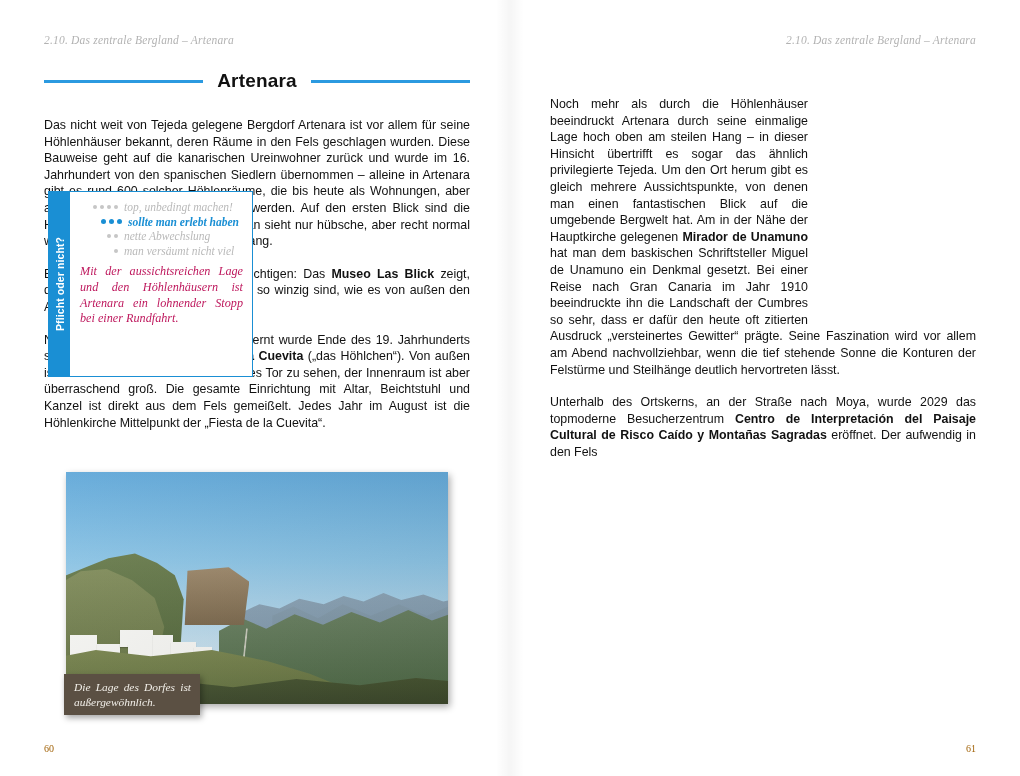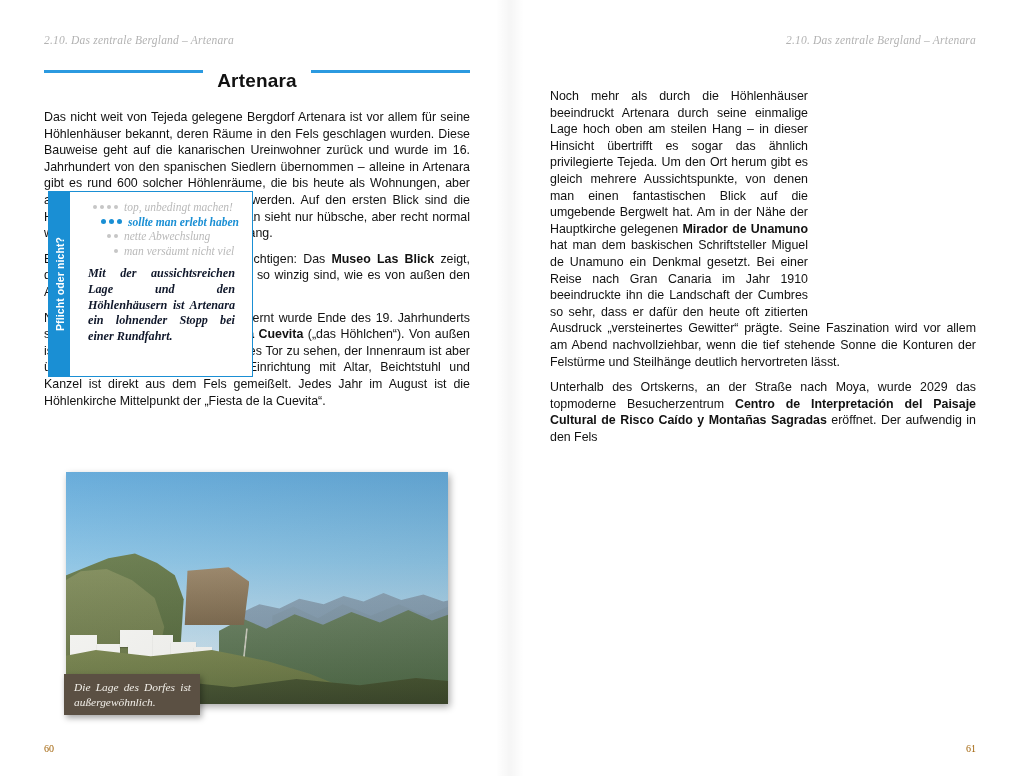--- a/index.html
+++ b/index.html
@@ -40,39 +40,39 @@
     position: absolute; bottom: 22px;
     font-size: 10px; color: #a16207;
     font-family: "Liberation Serif", serif;
   }
   .folio.l { left: 44px; }
   .folio.r { right: 44px; }
 
   
   .head-rule {
     position: absolute; left: 44px; right: 40px; top: 70px;
-    display: flex; gap: 10px;
+    display: flex; align-items: center; gap: 10px;
   }
   .head-rule .rule { flex: 1 1 auto; height: 3px; background: #2b9ae0; }
   .head-rule .title {
     font-size: 19px; font-weight: bold; color: #111;
     letter-spacing: .2px; padding: 0 4px;
     font-family: "Liberation Sans", sans-serif;
   }
 
   
   .col {
     position: absolute; left: 44px; right: 40px;
     font-size: 12.4px; line-height: 16.6px;
     text-align: justify; color: #111;
     font-family: "Liberation Sans", sans-serif;
     hyphens: manual;
   }
   .page.right .col { left: 40px; right: 44px; }
-  .col p { margin: 8px 0 9px 0; }
+  .col p { margin: 16px 0 9px 0; }
   .col p:last-child { margin-bottom: 0; }
   b, strong { font-weight: bold; }
 
   
   .infobox {
     position: absolute; left: 48px; top: 191px;
     width: 205px; height: 186px;
     border: 1.5px solid #1a8fd4;
     background: #fff;
     display: flex;
@@ -105,23 +105,23 @@
     padding-right: 6px;
   }
   .rating-row .dots i {
     display: block; width: 4px; height: 4px; border-radius: 50%;
     background: #c6c6c6;
   }
   .rating-row.active .dots i { background: #1a8fd4; width: 5px; height: 5px; }
   .rating-row .lbl { white-space: nowrap; }
   .infobox .verdict {
     font-family: "Liberation Serif", serif;
-    font-style: italic; font-weight: bold;
+    font-style: italic; font-weight: normal;
     font-size: 12.2px; line-height: 15.6px;
-    color: #0f172a; text-align: justify; margin: 8px;
+    color: #be185d; text-align: justify; margin: 0;
   }
 
   
   .photo {
     position: absolute; overflow: hidden;
     box-shadow: 2px 3px 7px rgba(0,0,0,.33);
     background: #9ab;
   }
   .photo .sky      { position:absolute; inset:0; }
 

